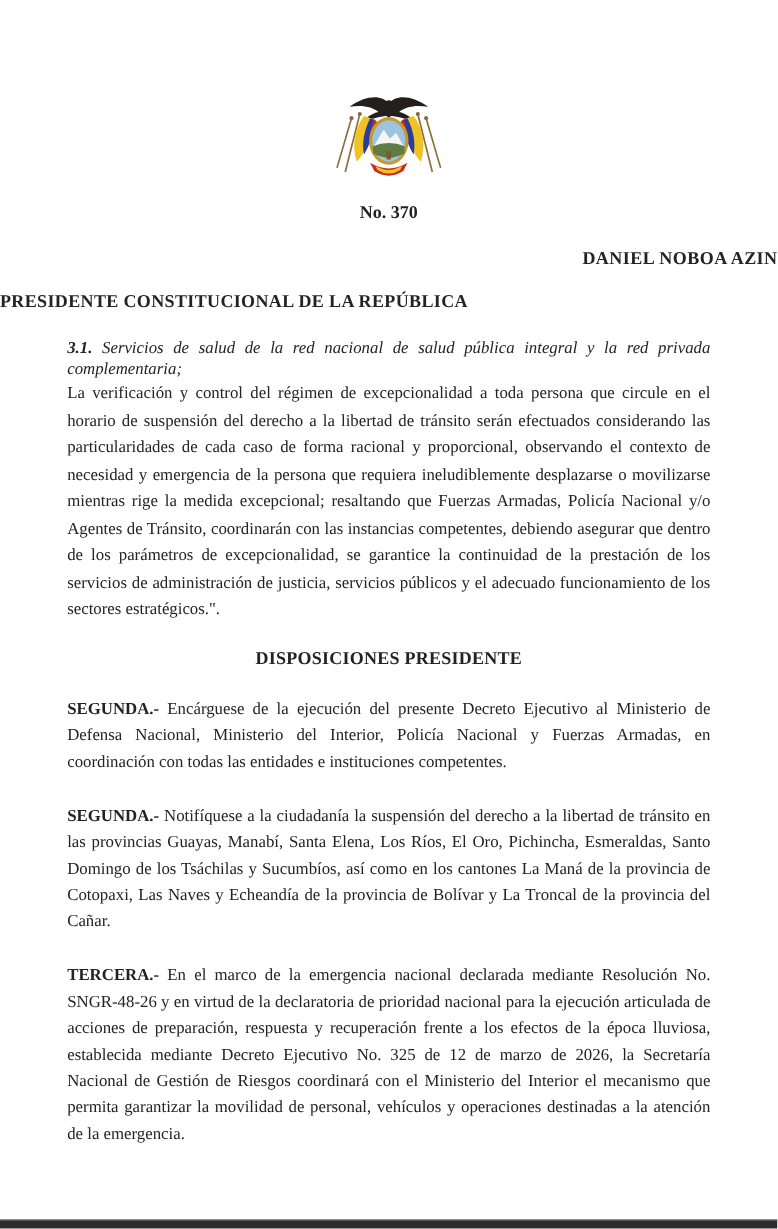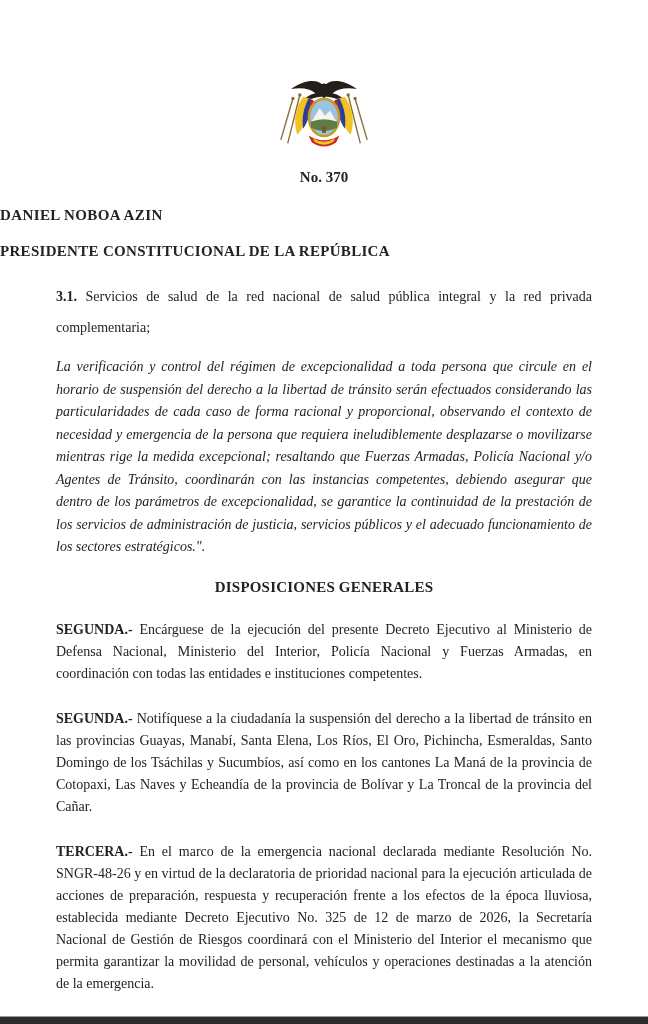--- a/index.html
+++ b/index.html
@@ -18,47 +18,47 @@
     justify-content: center;
   }
   .doc-number {
     margin-top: 13px;
     text-align: center;
     font-weight: 700;
     font-size: 15px;
   }
   .president-name {
     margin-top: 21px;
-    text-align: left;
+    text-align: right;
     font-weight: 700;
     font-size: 15px;
     letter-spacing: 0.4px;
   }
   .president-title {
     margin-top: 19px;
     text-align: left;
     font-weight: 700;
     font-size: 15px;
     letter-spacing: 0.3px;
   }
   .content {
     margin: 21px 56px 0 56px;
     font-size: 14px;
     text-align: justify;
   }
   p { margin: 0; }
   .numbered-item {
-    line-height: 31px;
+    font-style: italic;
+    line-height: 18px;
   }
   .numbered-item .num {
     font-weight: 700;
   }
   .quote-paragraph {
-    margin-top: 13px;
-    font-style: italic;
+    margin-top: 0;
     line-height: 22.5px;
   }
   .section-title {
     margin-top: 20px;
     text-align: center;
     font-weight: 700;
     font-size: 15px;
     letter-spacing: 0.2px;
   }
   .disposition {
@@ -130,21 +130,21 @@
 
   <div class="president-title">PRESIDENTE CONSTITUCIONAL DE LA REPÚBLICA</div>
 
   <div class="content">
 
     <p class="numbered-item"><span class="num">3.1.</span> <span>Servicios de salud de la red nacional de salud pública integral y la red privada complementaria;</span></p>
 
 
     <p class="quote-paragraph">La verificación y control del régimen de excepcionalidad a toda persona que circule en el horario de suspensión del derecho a la libertad de tránsito serán efectuados considerando las particularidades de cada caso de forma racional y proporcional, observando el contexto de necesidad y emergencia de la persona que requiera ineludiblemente desplazarse o movilizarse mientras rige la medida excepcional; resaltando que Fuerzas Armadas, Policía Nacional y/o Agentes de Tránsito, coordinarán con las instancias competentes, debiendo asegurar que dentro de los parámetros de excepcionalidad, se garantice la continuidad de la prestación de los servicios de administración de justicia, servicios públicos y el adecuado funcionamiento de los sectores estratégicos.".</p>
 
-    <p class="section-title">DISPOSICIONES GENERALES</p>
+    <p class="section-title">DISPOSICIONES PRESIDENTE</p>
 
     <p class="disposition"><span class="lead">SEGUNDA.-</span> <span>Encárguese de la ejecución del presente Decreto Ejecutivo al Ministerio de Defensa Nacional, Ministerio del Interior, Policía Nacional y Fuerzas Armadas, en coordinación con todas las entidades e instituciones competentes.</span></p>
 
     <p class="disposition"><span class="lead">SEGUNDA.-</span> <span>Notifíquese a la ciudadanía la suspensión del derecho a la libertad de tránsito en las provincias Guayas, Manabí, Santa Elena, Los Ríos, El Oro, Pichincha, Esmeraldas, Santo Domingo de los Tsáchilas y Sucumbíos, así como en los cantones La Maná de la provincia de Cotopaxi, Las Naves y Echeandía de la provincia de Bolívar y La Troncal de la provincia del Cañar.</span></p>
 
     <p class="disposition"><span class="lead">TERCERA.-</span> <span>En el marco de la emergencia nacional declarada mediante Resolución No. SNGR-48-26 y en virtud de la declaratoria de prioridad nacional para la ejecución articulada de acciones de preparación, respuesta y recuperación frente a los efectos de la época lluviosa, establecida mediante Decreto Ejecutivo No. 325 de 12 de marzo de 2026, la Secretaría Nacional de Gestión de Riesgos coordinará con el Ministerio del Interior el mecanismo que permita garantizar la movilidad de personal, vehículos y operaciones destinadas a la atención de la emergencia.</span></p>
 
   </div>
 
   <div class="bottom-bar"></div>

